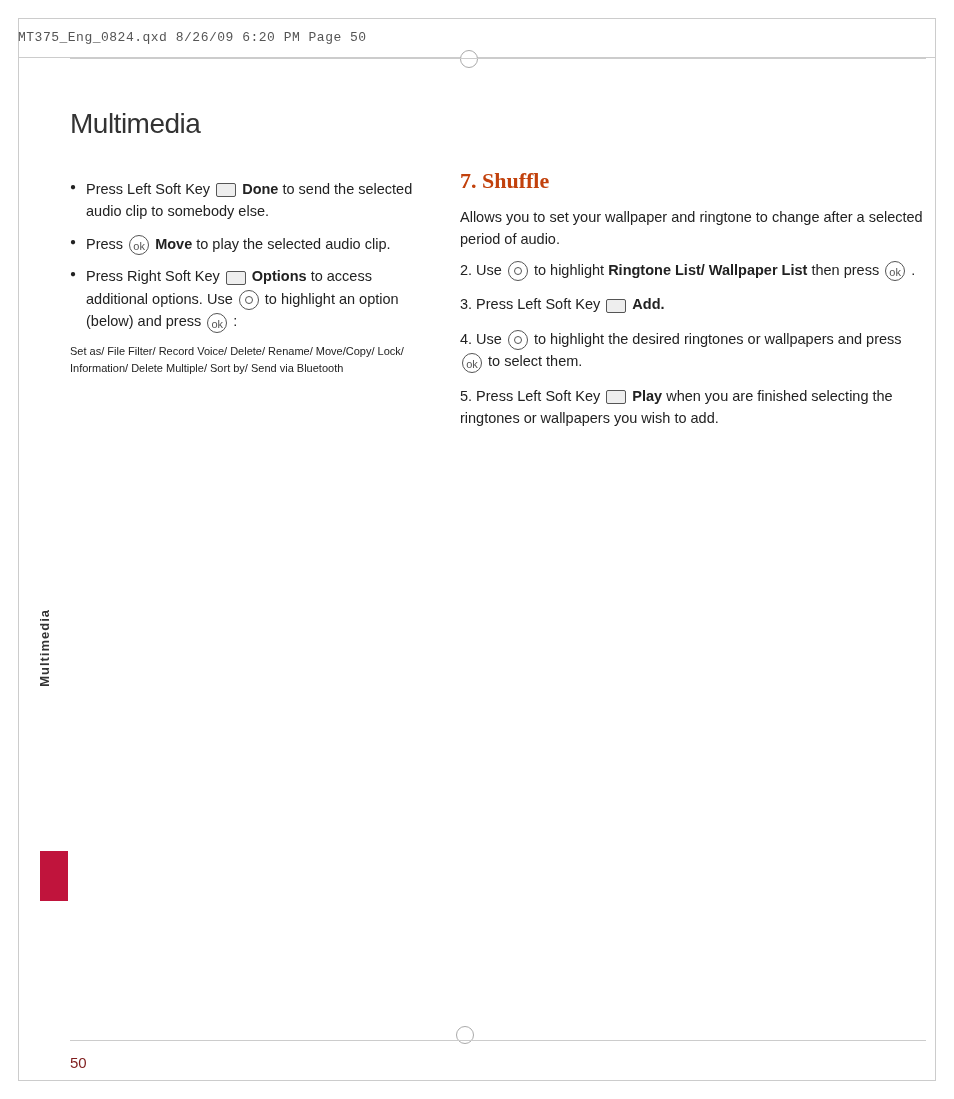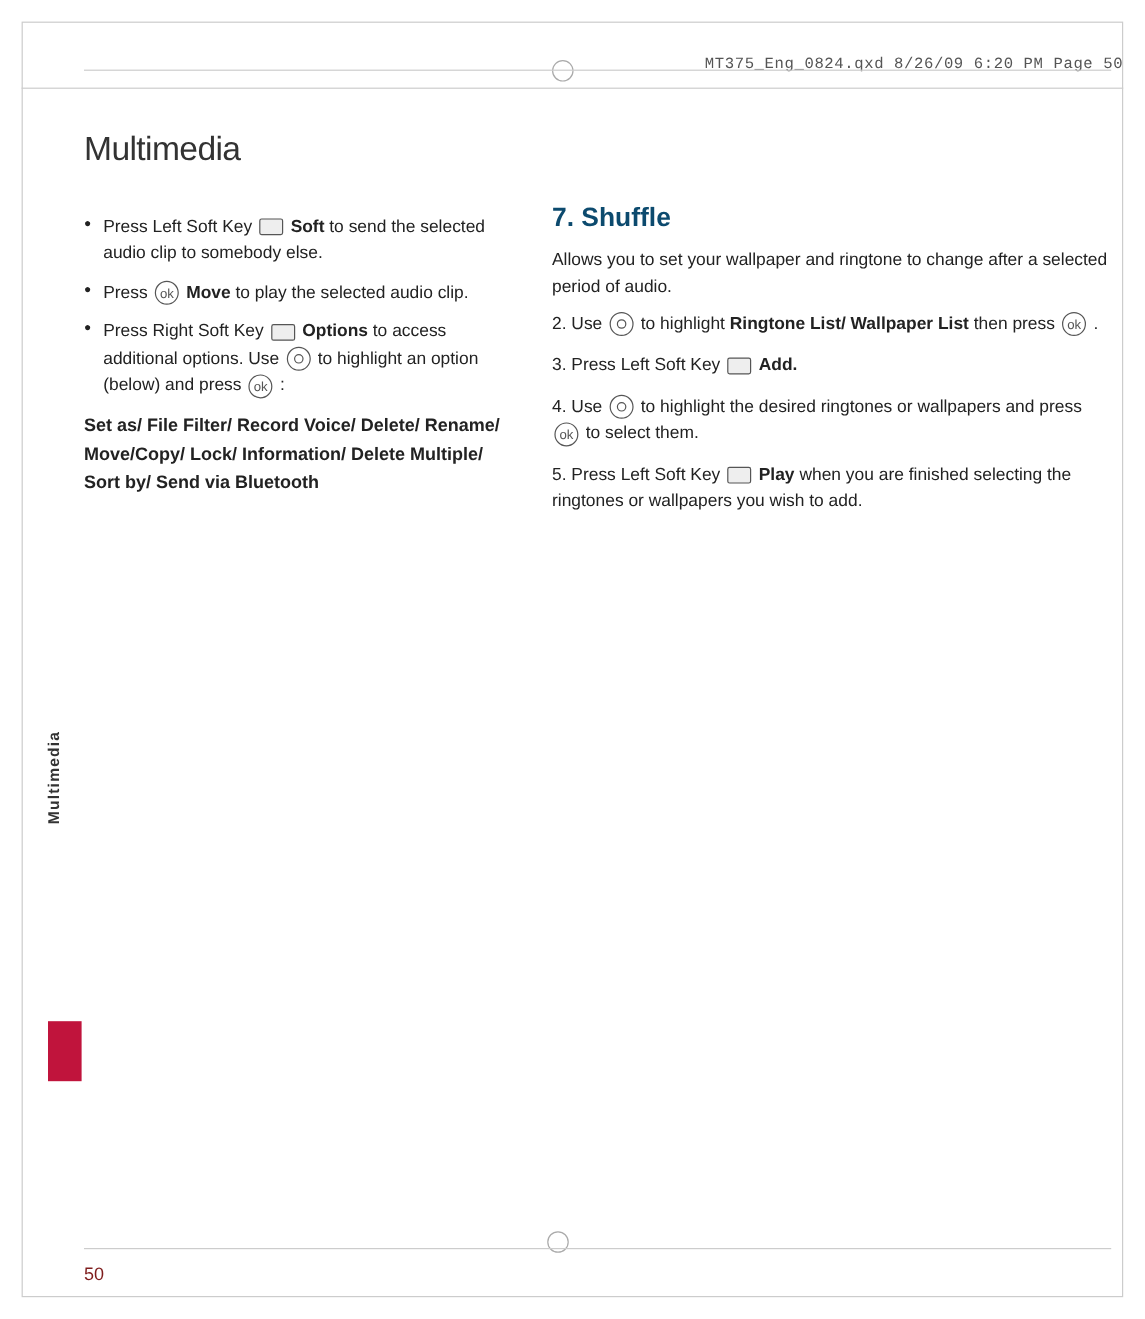--- a/index.html
+++ b/index.html
@@ -24,27 +24,26 @@
 
     
     .header {
       position: absolute;
       top: 18px;
       left: 18px;
       right: 18px;
       height: 40px;
       display: flex;
       align-items: center;
-      justify-content: flex-end;
+      justify-content: flex-start;
       border-bottom: 1px solid #ccc;
       font-size: 13px;
       color: #555;
       font-family: 'Courier New', monospace;
       letter-spacing: 0.5px;
-      margin-top: 16px;
     }
 
     
     .reg-mark {
       position: absolute;
       width: 18px;
       height: 18px;
       border: 1px solid #aaa;
       border-radius: 50%;
       background: white;
@@ -114,22 +113,23 @@
     }
 
     .right-col {
       flex: 1;
     }
 
     
     .section-heading {
       font-size: 22px;
       font-weight: 700;
-      color: #0c4a6e;
+      color: #c2410c;
       margin-bottom: 12px;
+      font-family: Liberation Serif, serif;
     }
 
     p {
       font-size: 14.5px;
       line-height: 1.55;
       margin-bottom: 8px;
       color: #222;
     }
 
     .bold { font-weight: 700; }
@@ -161,22 +161,22 @@
       list-style: none;
     }
     .steps li {
       font-size: 14.5px;
       line-height: 1.55;
       margin-bottom: 12px;
     }
 
     
     .submenu {
-      font-weight: 700;
-      font-size: 15px;
+      font-weight: 400;
+      font-size: 11px;
       line-height: 1.6;
       margin-top: 8px;
     }
 
     
     .icon-nav {
       display: inline-block;
       width: 20px;
       height: 20px;
       border: 1px solid #555;
@@ -285,21 +285,21 @@
 
   <div class="page-title">Multimedia</div>
 
   <div class="columns">
 
     <div class="left-col">
 
       <ul class="bullet-list">
         <li>
           Press Left Soft Key <span class="icon-softkey"></span>
-          <span class="bold">Soft</span> to send the selected audio clip to somebody else.
+          <span class="bold">Done</span> to send the selected audio clip to somebody else.
         </li>
         <li>
           Press <span class="icon-ok">ok</span>
           <span class="bold">Move</span> to play the selected audio clip.
         </li>
         <li>
           Press Right Soft Key <span class="icon-softkey"></span>
           <span class="bold">Options</span> to access additional options. Use
           <span class="icon-nav"></span>
           to highlight an option (below) and press <span class="icon-ok">ok</span> :

